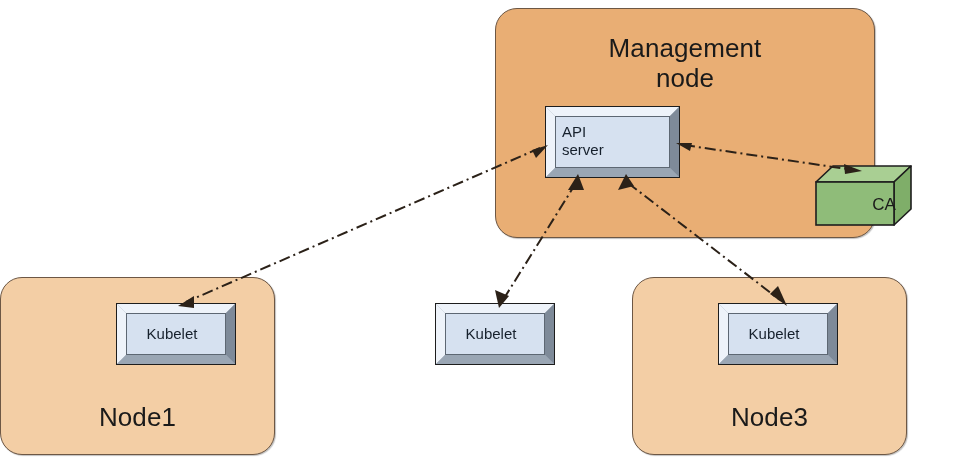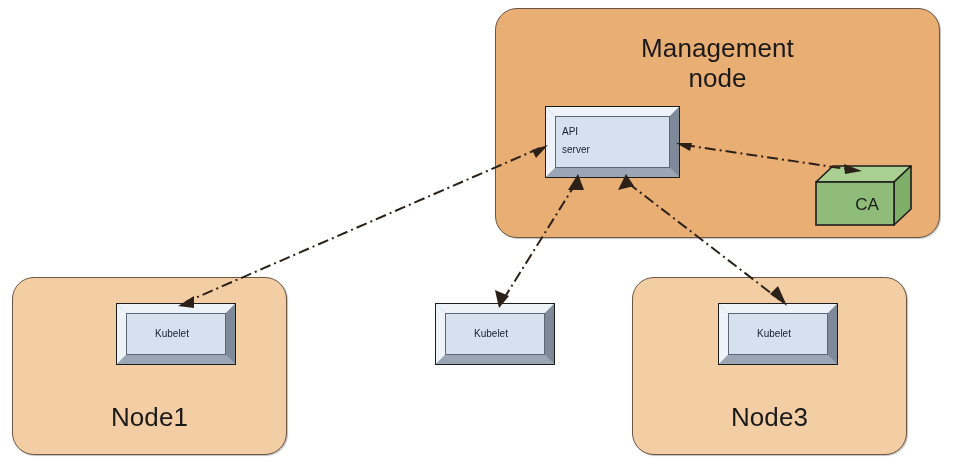--- a/index.html
+++ b/index.html
@@ -69,21 +69,21 @@
   .face.top    { background: #eef3fa; clip-path: polygon(0 0, 100% 0, calc(100% - 9px) 9px, 9px 9px); }
   .face.left   { background: #eef3fa; clip-path: polygon(0 0, 9px 9px, 9px calc(100% - 9px), 0 100%); }
   .face.right  { background: #7e8a99; clip-path: polygon(100% 0, 100% 100%, calc(100% - 9px) calc(100% - 9px), calc(100% - 9px) 9px); }
   .face.bottom { background: #9aa6b4; clip-path: polygon(0 100%, 9px calc(100% - 9px), calc(100% - 9px) calc(100% - 9px), 100% 100%); }
 
   .bevel-label {
     position: absolute;
     left: 16px;
     right: 10px;
     color: #16202c;
-    font-size: 10px;
+    font-size: 15px;
     line-height: 18px;
     white-space: pre-line;
     z-index: 3;
   }
   .kubelet-label { top: 50%; transform: translateY(-50%); text-align: center; left: 2px; }
   .api-label { top: 16px; text-align: left; }
 
   
   .cuboid {
     position: absolute;
@@ -114,21 +114,21 @@
     stroke-dasharray: 11 4 2 4;
     stroke-linecap: butt;
   }
   .arrowhead { fill: #2b2118; stroke: none; }
 </style>
 </head>
 <body>
 
 <div id="canvas">
 
-  <div class="round-box mgmt-box" style="left:495px; top:8px; width:445px; height:230px;padding-left:12px;">
+  <div class="round-box mgmt-box" style="left:495px; top:8px; width:380px; height:230px;padding-left:12px;">
     <div class="container-label mgmt-label">Management
 node</div>
   </div>
 
   <div class="bevel-box" style="left:545px; top:106px; width:135px; height:72px;">
     <div class="face top"></div>
     <div class="face left"></div>
     <div class="face right"></div>
     <div class="face bottom"></div>
     <div class="bevel-inner"></div>
@@ -138,24 +138,24 @@
 
   <div class="cuboid" style="left:816px; top:165px; width:96px; height:62px;">
     <svg width="96" height="62" viewBox="0 0 96 62" aria-hidden="true">
 
       <polygon points="0,17 17,1 95,1 78,17" fill="#a9cf93" stroke="#1d1d1d" stroke-width="1.6" stroke-linejoin="round"></polygon>
 
       <polygon points="78,17 95,1 95,44 78,60" fill="#7fae69" stroke="#1d1d1d" stroke-width="1.6" stroke-linejoin="round"></polygon>
 
       <rect x="0" y="17" width="78" height="43" fill="#8fbc79" stroke="#1d1d1d" stroke-width="1.6"></rect>
     </svg>
-    <div class="cuboid-label" style="left:0; width:102px; top:30px;">CA</div>
-  </div>
-
-  <div class="round-box node-box" style="left:12px; top:277px; width:275px; height:178px;">
+    <div class="cuboid-label" style="left:17px; width:102px; top:30px;">CA</div>
+  </div>
+
+  <div class="round-box node-box" style="left:0; top:277px; width:275px; height:178px;">
     <div class="container-label node-label">Node1</div>
   </div>
   <div class="bevel-box" style="left:116px; top:303px; width:120px; height:62px;">
     <div class="face top"></div>
     <div class="face left"></div>
     <div class="face right"></div>
     <div class="face bottom"></div>
     <div class="bevel-inner"></div>
     <div class="bevel-label kubelet-label">Kubelet</div>
   </div>

